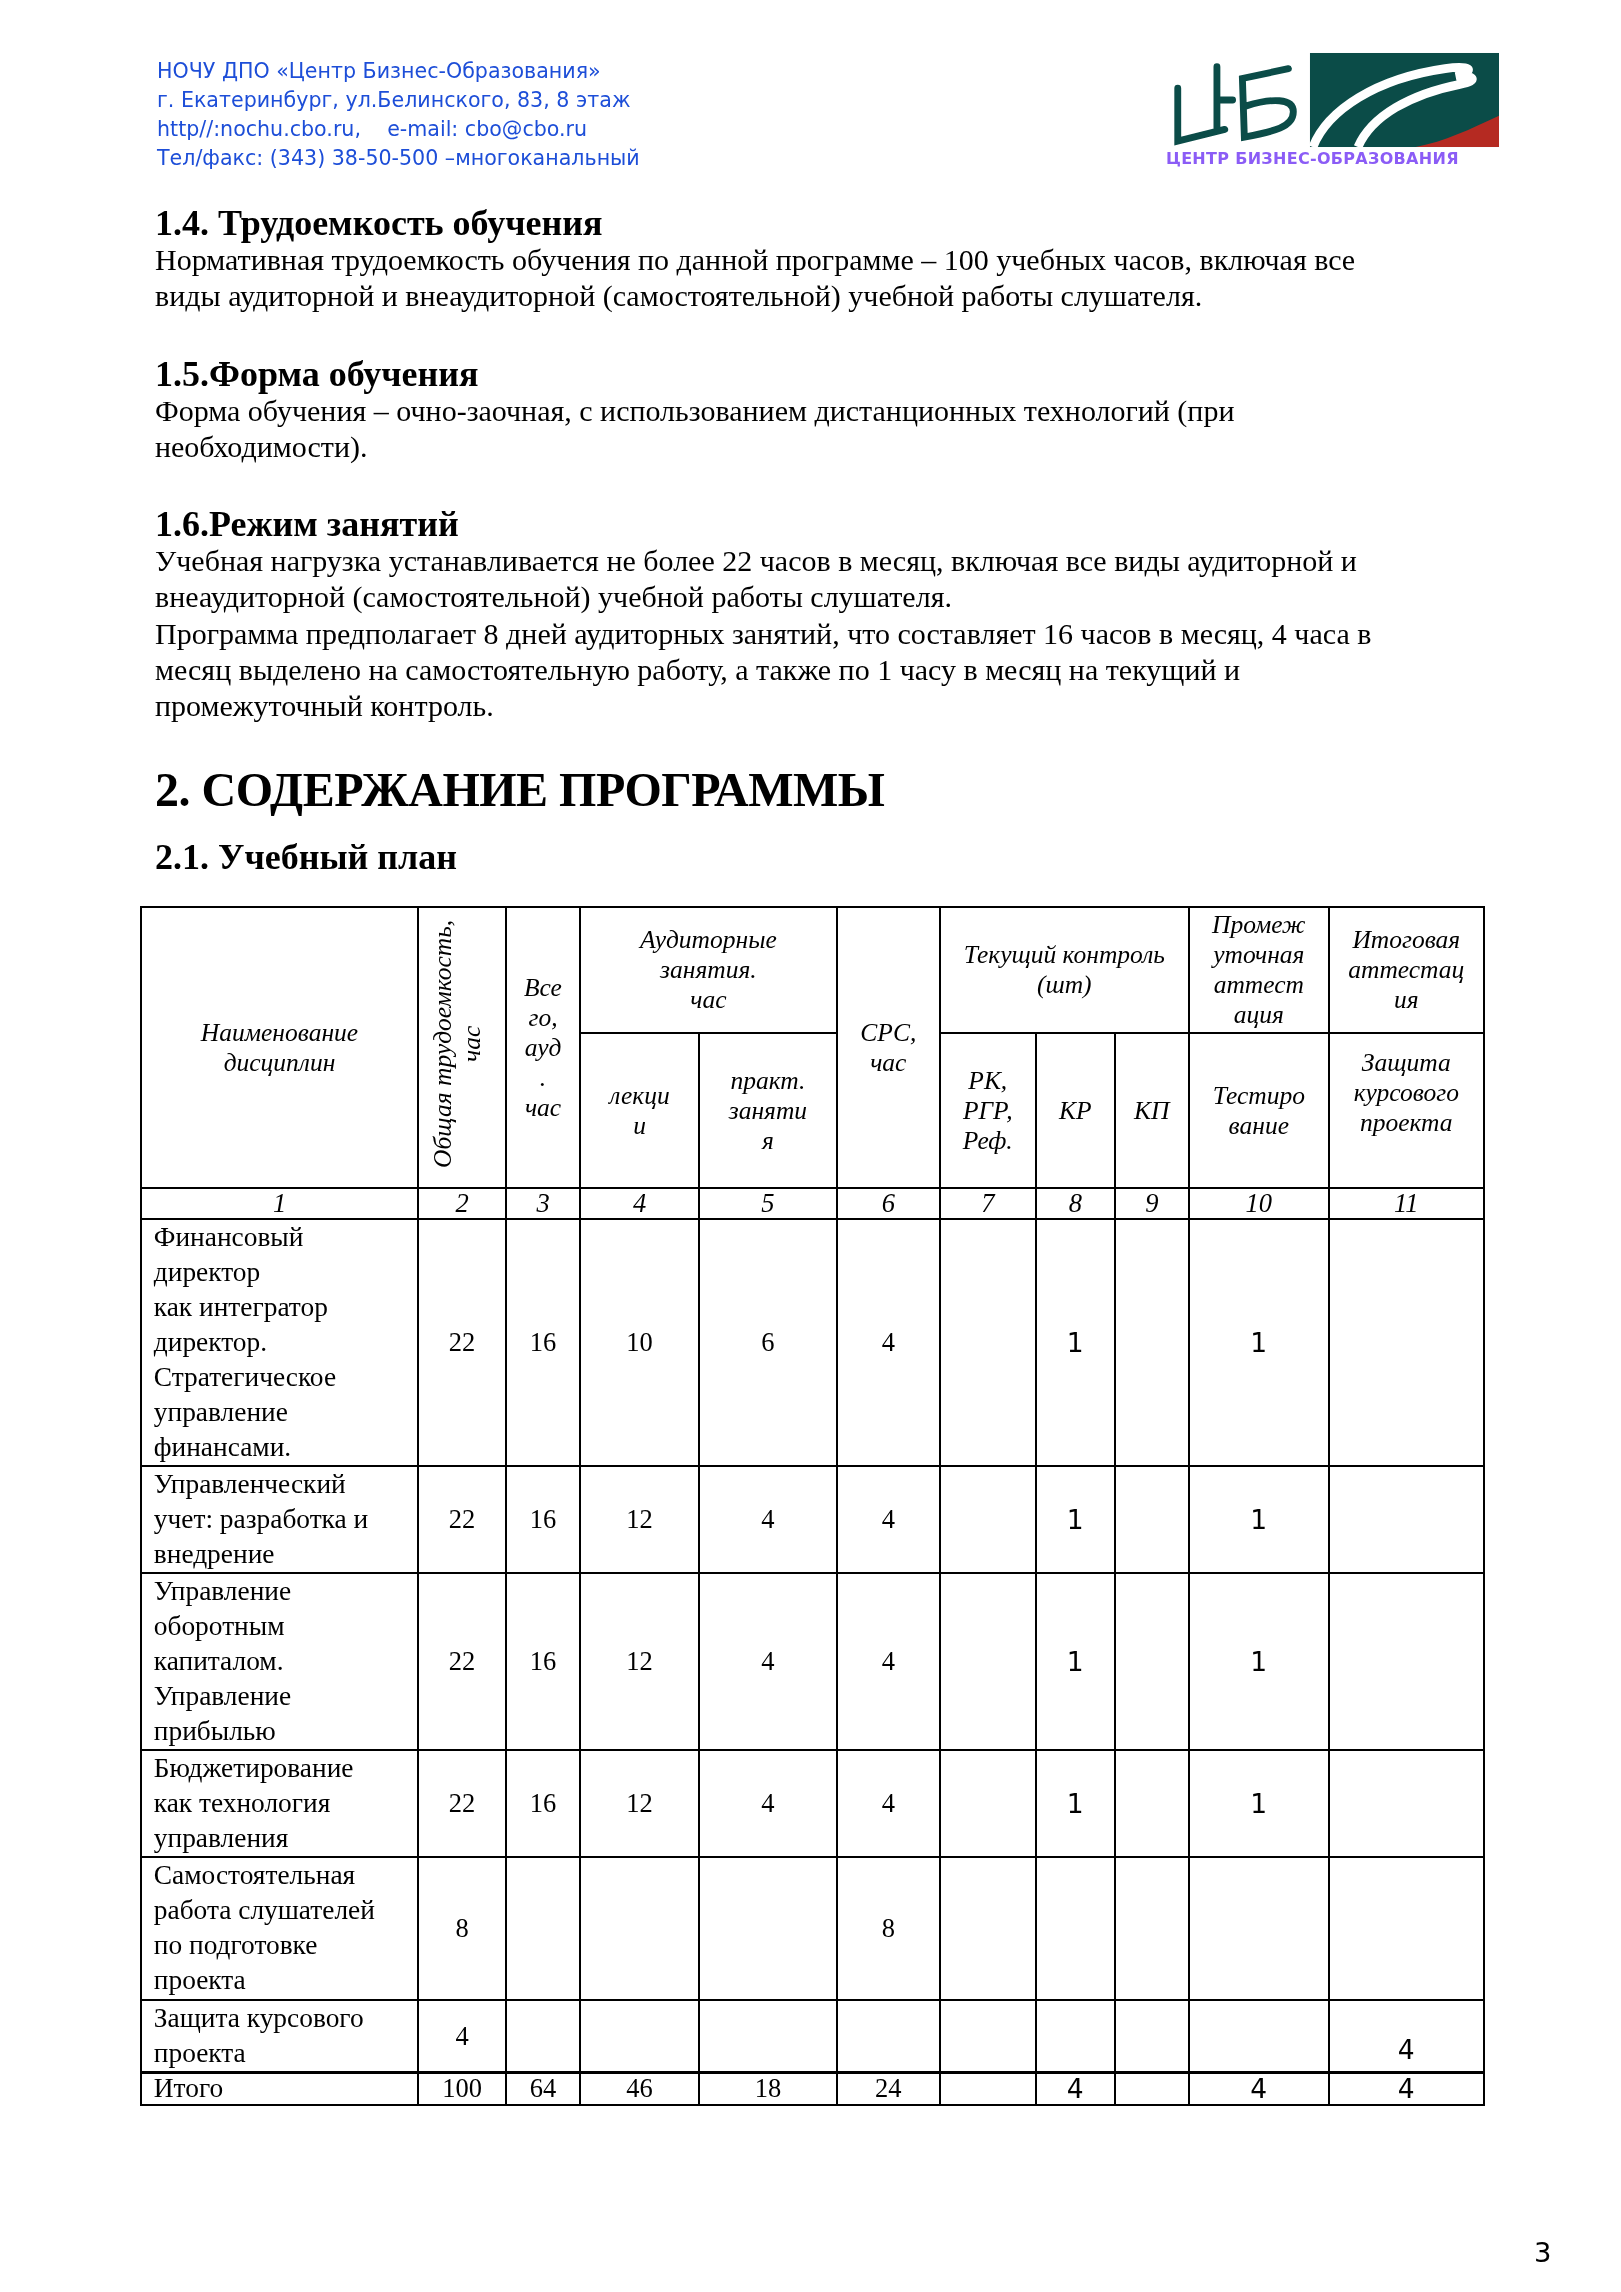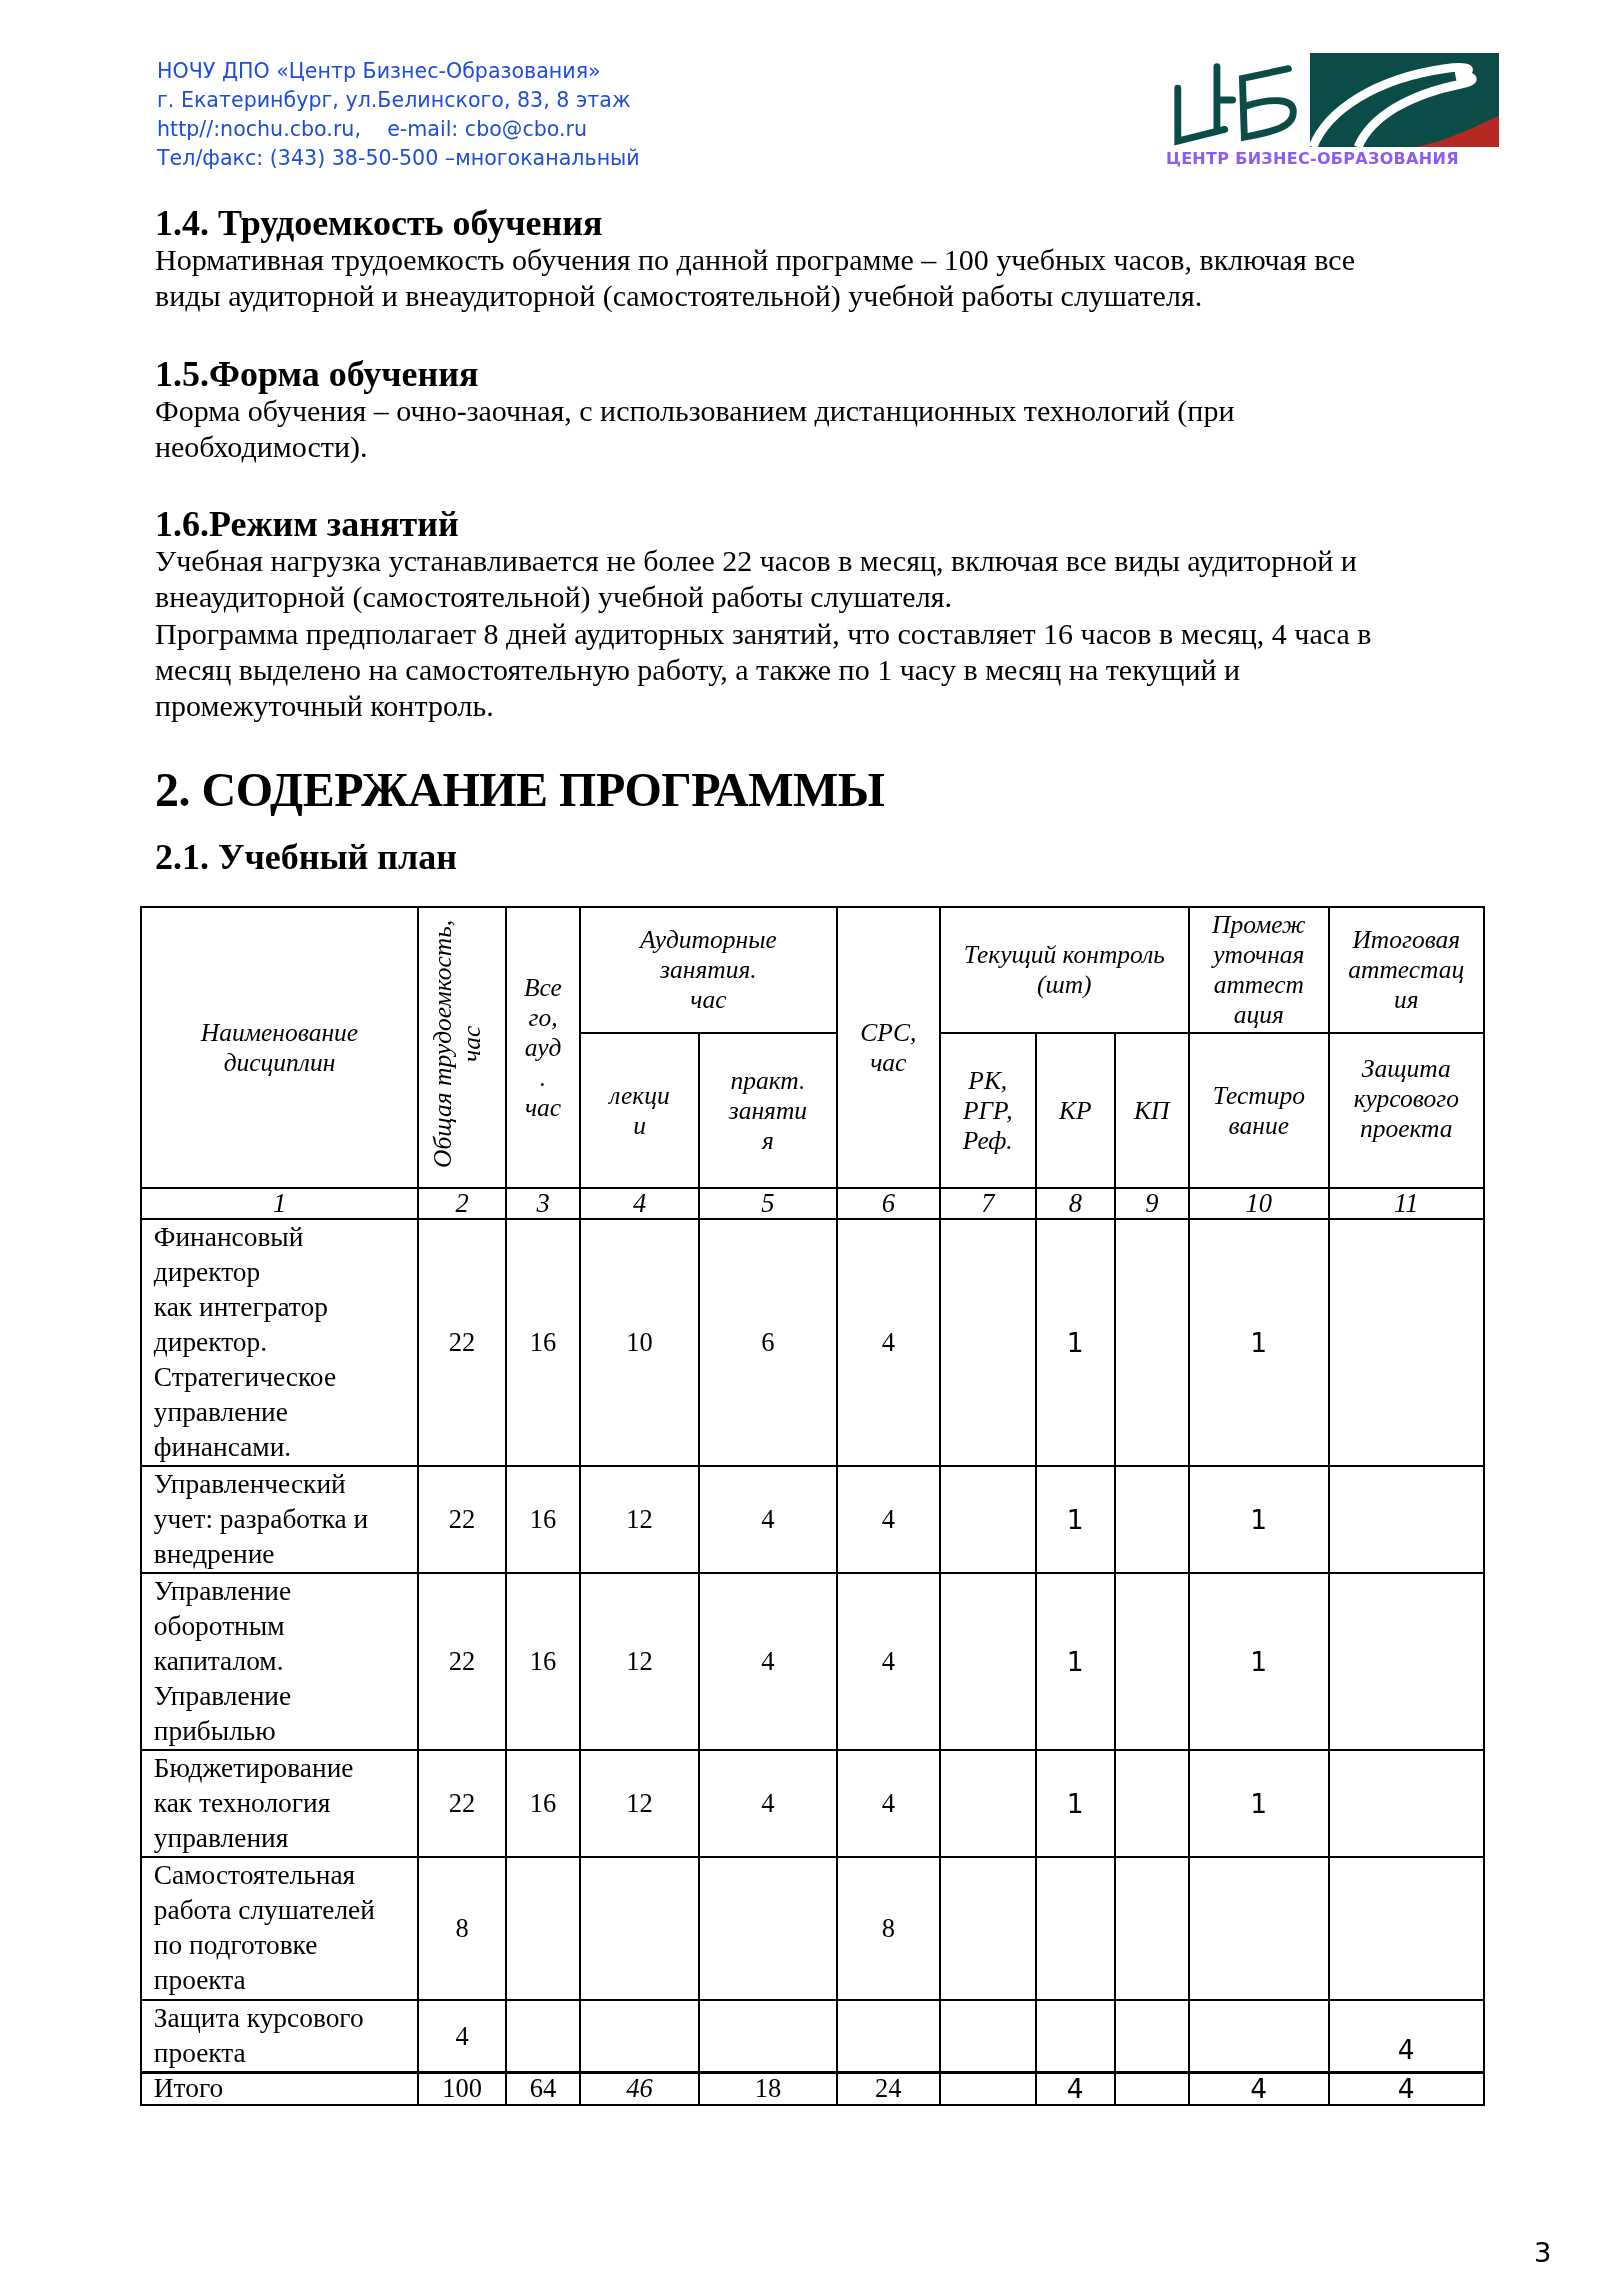--- a/index.html
+++ b/index.html
@@ -124,21 +124,21 @@
       <div>РК,</div>
       <div>РГР,</div>
       <div>Реф.</div>
     </td>
     <td class="th">КР</td>
     <td class="th">КП</td>
     <td class="th">
       <div>Тестиро</div>
       <div>вание</div>
     </td>
-    <td class="th" style="vertical-align:top;padding-top:20px;border-radius:12px;">
+    <td class="th" style="vertical-align:top;padding-top:14px;border-radius:12px;">
       <div>Защита</div>
       <div>курсового</div>
       <div>проекта</div>
     </td>
   </tr>
   <tr class="num" style="height:31px;">
     <td>1</td>
     <td>2</td>
     <td>3</td>
     <td>4</td>
@@ -262,21 +262,21 @@
     <td class="ctr"></td>
     <td class="ctr"></td>
     <td class="ctr"></td>
     <td class="ctr" style="vertical-align:bottom;padding-bottom:3.9px;">4</td>
   </tr>
 
   <tr class="total" style="height:32px;">
     <td class="name" style="line-height:29px;">Итого</td>
     <td style="line-height:27.4px;">100</td>
     <td style="line-height:27.4px;">64</td>
-    <td style="line-height:27.4px;font-style:italic;">46</td>
+    <td style="line-height:27.4px;">46</td>
     <td style="line-height:27.4px;">18</td>
     <td style="line-height:27.4px;">24</td>
     <td></td>
     <td class="ctr" style="line-height:27.4px;">4</td>
     <td class="ctr"></td>
     <td class="ctr" style="line-height:27.4px;">4</td>
     <td class="ctr" style="line-height:27.4px;">4</td>
   </tr>
 </tbody>
   </table>

